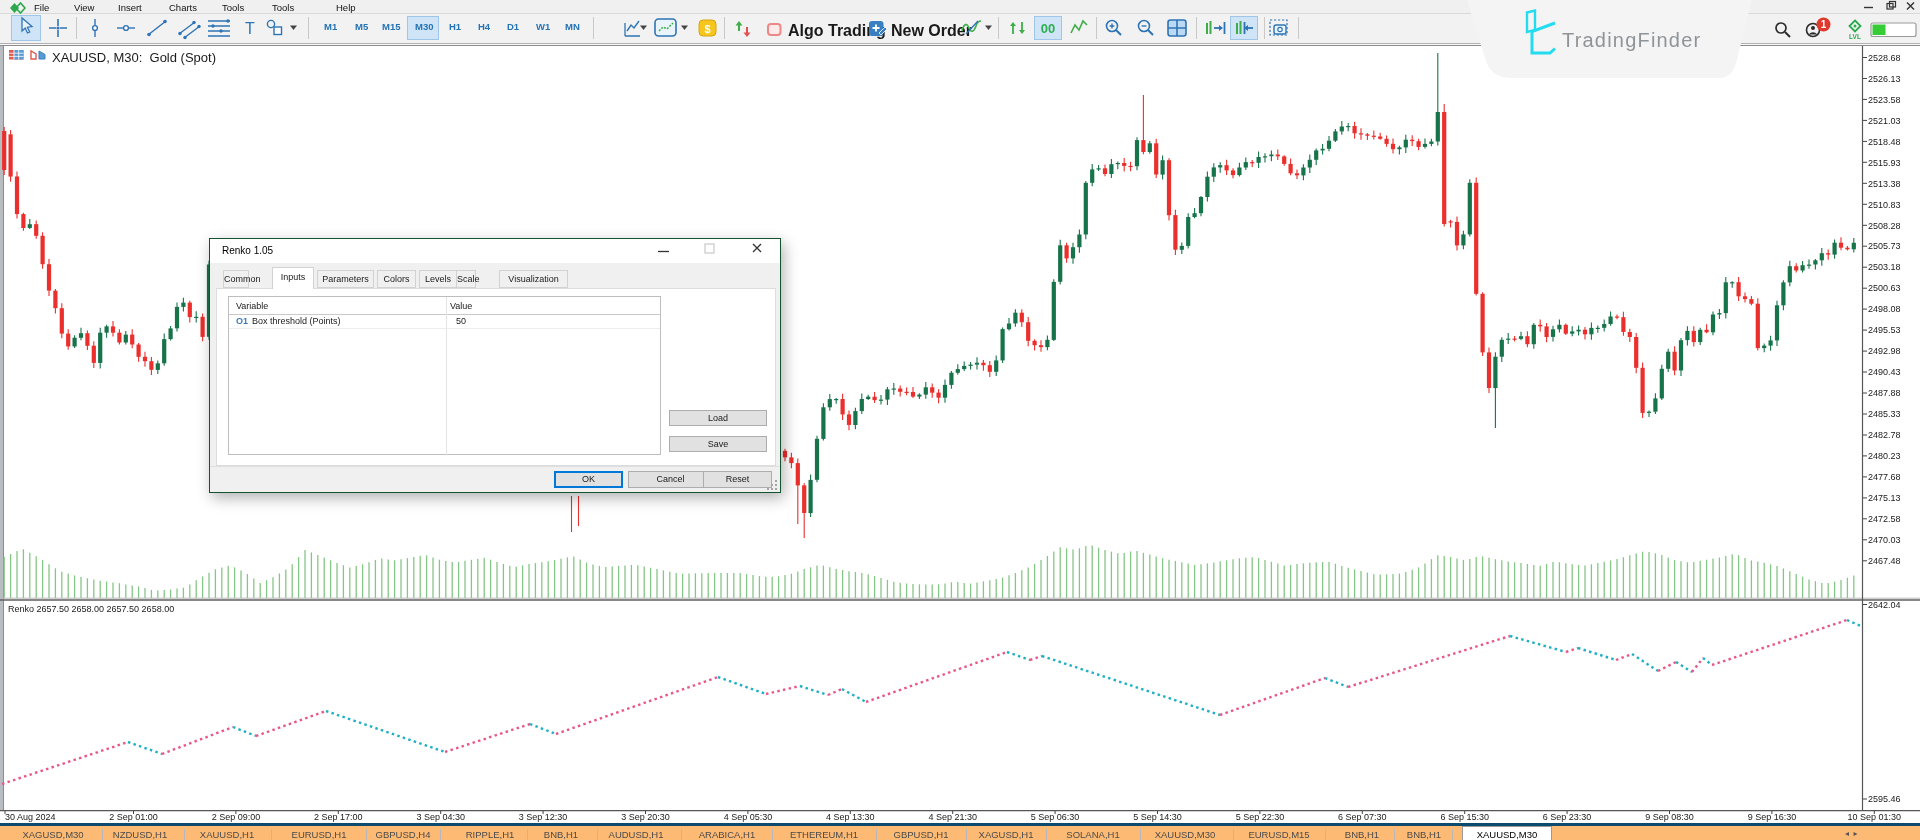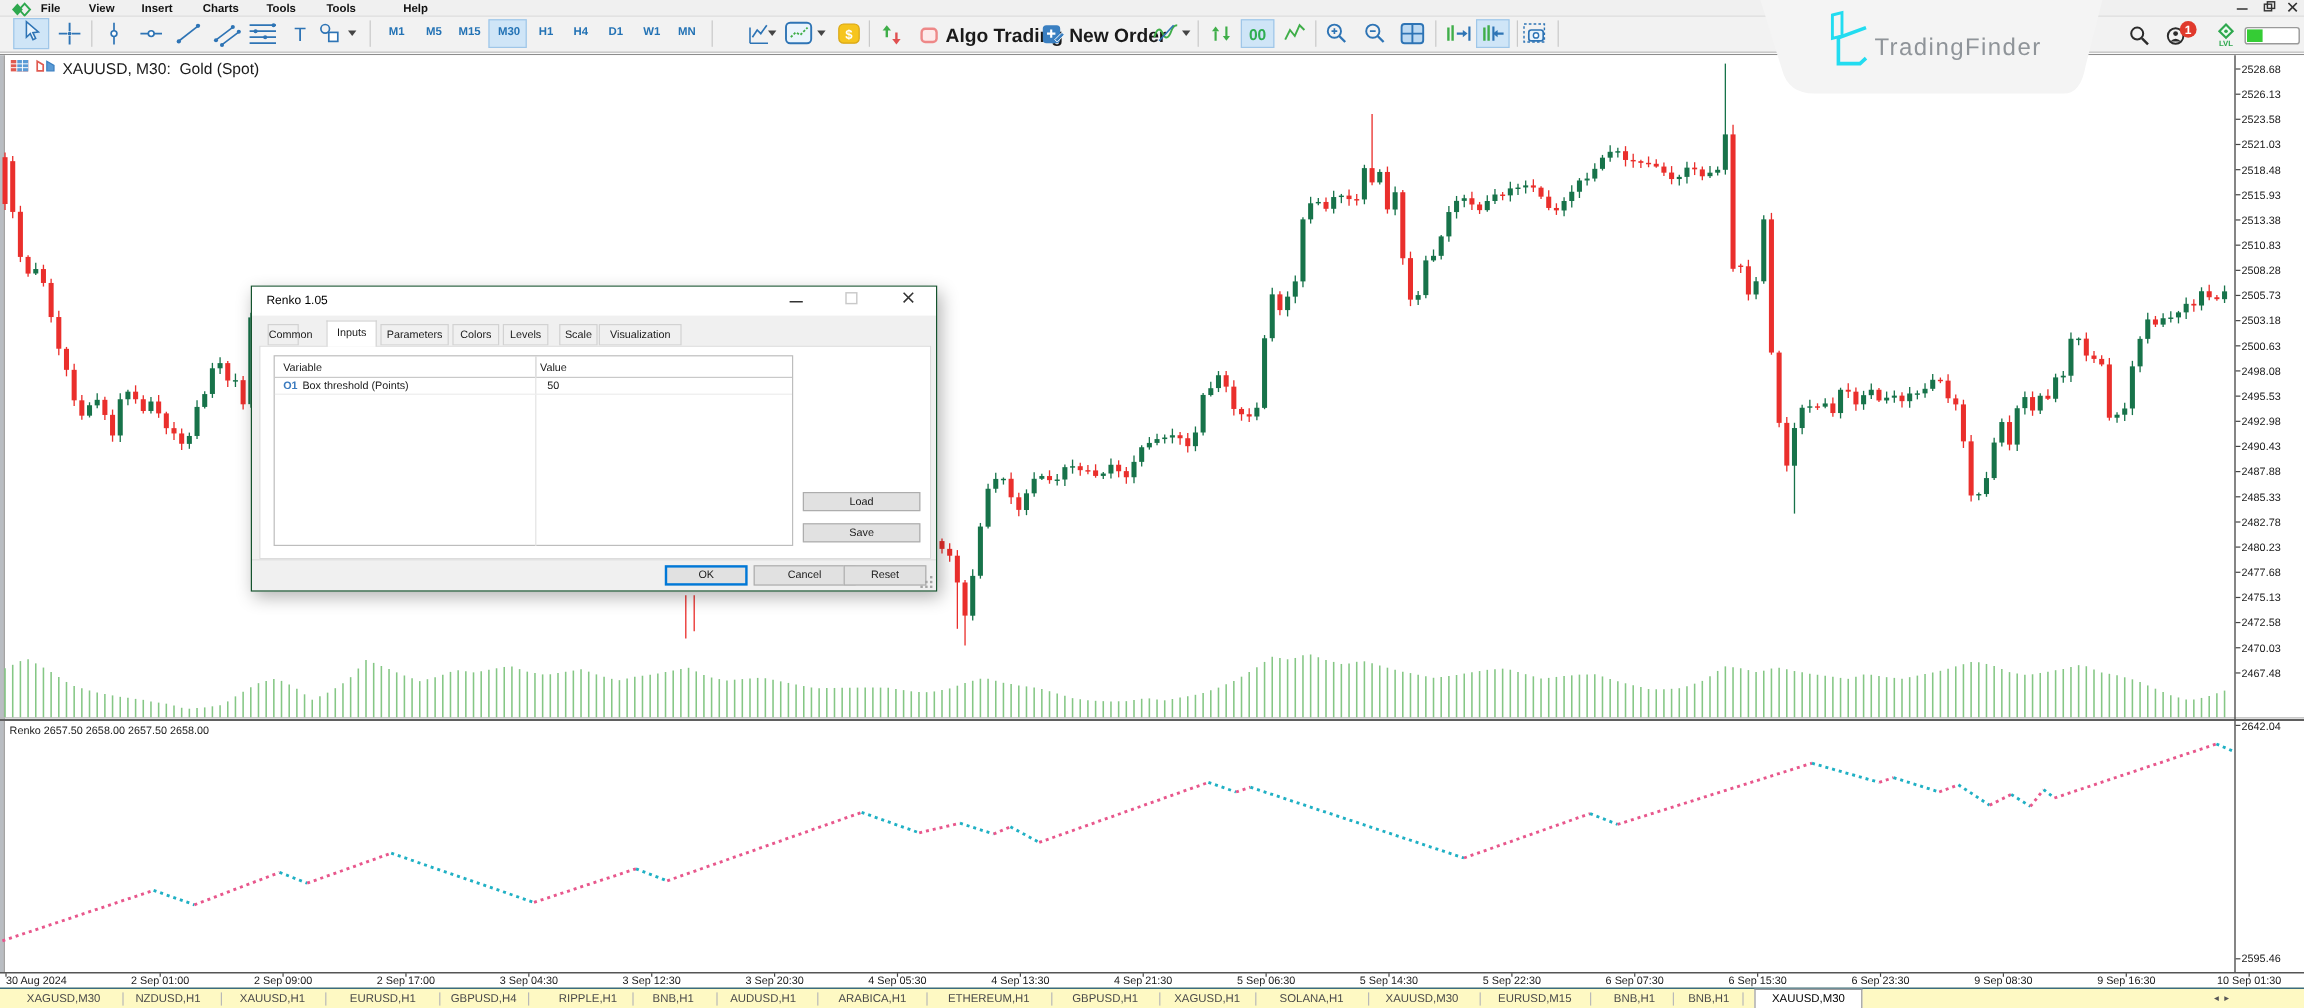--- a/index.html
+++ b/index.html
@@ -1,17 +1,17 @@
 <!DOCTYPE html>
 <html><head><meta charset="utf-8"><style>
 *{margin:0;padding:0;box-sizing:border-box}
 html,body{width:1920px;height:840px;overflow:hidden;font-family:"Liberation Sans",sans-serif;background:#fff}
 #app{position:relative;width:1920px;height:840px}
 #menubar{position:absolute;left:0;top:0;width:1920px;height:14px;background:#f0f0f0;border-bottom:1px solid #d9d9d9}
-.mi{position:absolute;top:1.5px;font-size:9.5px;font-weight:700;color:#111}
+.mi{position:absolute;top:1.5px;font-size:9.5px;font-weight:400;color:#111}
 #toolbar{position:absolute;left:0;top:14px;width:1920px;height:29px;background:#f2f2f2}
 #tbline1{position:absolute;left:0;top:43px;width:1920px;height:1px;background:#b0b0b0}
 #tbline2{position:absolute;left:0;top:44px;width:1920px;height:1px;background:#fafafa}
 #chartframe{position:absolute;left:0;top:45px;width:1920px;height:1px;background:#8c8c8c}
 .sep{position:absolute;top:3px;width:1px;height:22px;background:#c9c9c9}
 .tf{position:absolute;top:7px;font-size:9.5px;font-weight:700;color:#2473b5;text-align:center}
 #m30box{position:absolute;left:407px;top:2px;width:32px;height:24px;background:#cfe5f7;border:1px solid #9fc6e8}
 #cursbox{position:absolute;left:11px;top:1px;width:30px;height:26px;background:#cfe5f7;border:1px solid #9fc6e8}
 #b00{position:absolute;left:1034px;top:2px;width:28px;height:24px;background:#cfe5f7;border:1px solid #9fc6e8}
 #bfit{position:absolute;left:1230px;top:2px;width:28px;height:24px;background:#cfe5f7;border:1px solid #9fc6e8}
@@ -30,21 +30,21 @@
 #dtable{position:absolute;left:11px;top:7px;width:433px;height:159px;border:1px solid #bdbdbd;background:#fff}
 #dtable .hline{position:absolute;left:0;top:17px;width:431px;height:1px;background:#c9c9c9}
 #dtable .vline{position:absolute;left:217px;top:0;width:1px;height:158px;background:#e3e3e3}
 #dtable .vlineh{position:absolute;left:217px;top:0;width:1px;height:17px;background:#c9c9c9}
 #dtable .rline{position:absolute;left:0;top:31px;width:431px;height:1px;background:#ededed}
 .dtx{position:absolute;font-size:9px;color:#1a1a1a}
 .dbtn{position:absolute;width:98px;height:16px;background:#e1e1e1;border:1px solid #adadad;font-size:9px;color:#1a1a1a;text-align:center;line-height:14px}
 #dfootline{position:absolute;left:0;top:227px;width:570px;height:1px;background:#dfdfdf}
 .fbtn{position:absolute;top:232px;width:68px;height:17px;background:#e1e1e1;border:1px solid #adadad;font-size:9px;color:#1a1a1a;text-align:center;line-height:15px}
 #okbtn{border:2px solid #0078d7;line-height:13px}
-#tabbar{position:absolute;left:0;top:823px;width:1920px;height:17px;background:#fef9c3;border-top:1px solid #0c4a6e}
+#tabbar{position:absolute;left:0;top:823px;width:1920px;height:17px;background:#fdba74;border-top:3px solid #0c4a6e}
 .btab{position:absolute;top:3px;font-size:9.5px;color:#4a4a4a;transform:translateX(-50%);white-space:nowrap}
 .bsep{position:absolute;top:3px;width:1px;height:11px;background:#b8b8b8}
 #activetab{position:absolute;left:1462px;top:0;width:90px;height:17px;background:#fff;border:1px solid #9a9a9a;border-bottom:none;font-size:9.5px;color:#000;text-align:center;line-height:15px}
 #tabnav{position:absolute;left:1845px;top:3px;font-size:8px;color:#555}
 svg{position:absolute;left:0;top:0}
 </style></head>
 <body>
 <div id="app">
 <div id="menubar">
 <svg width="1920" height="14">
@@ -1025,21 +1025,21 @@
 <svg style="left:440px;top:0" width="130" height="24">
 <line x1="8" y1="12.5" x2="19" y2="12.5" stroke="#333" stroke-width="1.3"></line>
 <rect x="55" y="5" width="9" height="9" fill="none" stroke="#c9c9c9" stroke-width="1.2"></rect>
 <path d="M103,5 l8,8 M111,5 l-8,8" stroke="#333" stroke-width="1.3"></path>
 </svg>
 <div id="dtabs">
 <div class="dtab" style="left:13px;width:26px">Common</div>
 <div class="dtab" style="left:107px;width:57px">Parameters</div>
 <div class="dtab" style="left:167px;width:39px">Colors</div>
 <div class="dtab" style="left:209px;width:38px">Levels</div>
-<div class="dtab" style="left:256px;width:32px">Scale</div>
+<div class="dtab" style="left:246px;width:20px">Scale</div>
 <div class="dtab" style="left:289px;width:69px">Visualization</div>
 <div id="dtabactive">Inputs</div>
 </div>
 <div id="dcontent">
 <div id="dtable">
 <div class="hline"></div>
           <div class="vlineh"></div>
           <div class="vline"></div>
           <div class="rline"></div>
 <span class="dtx" style="left:7px;top:4px">Variable</span>

